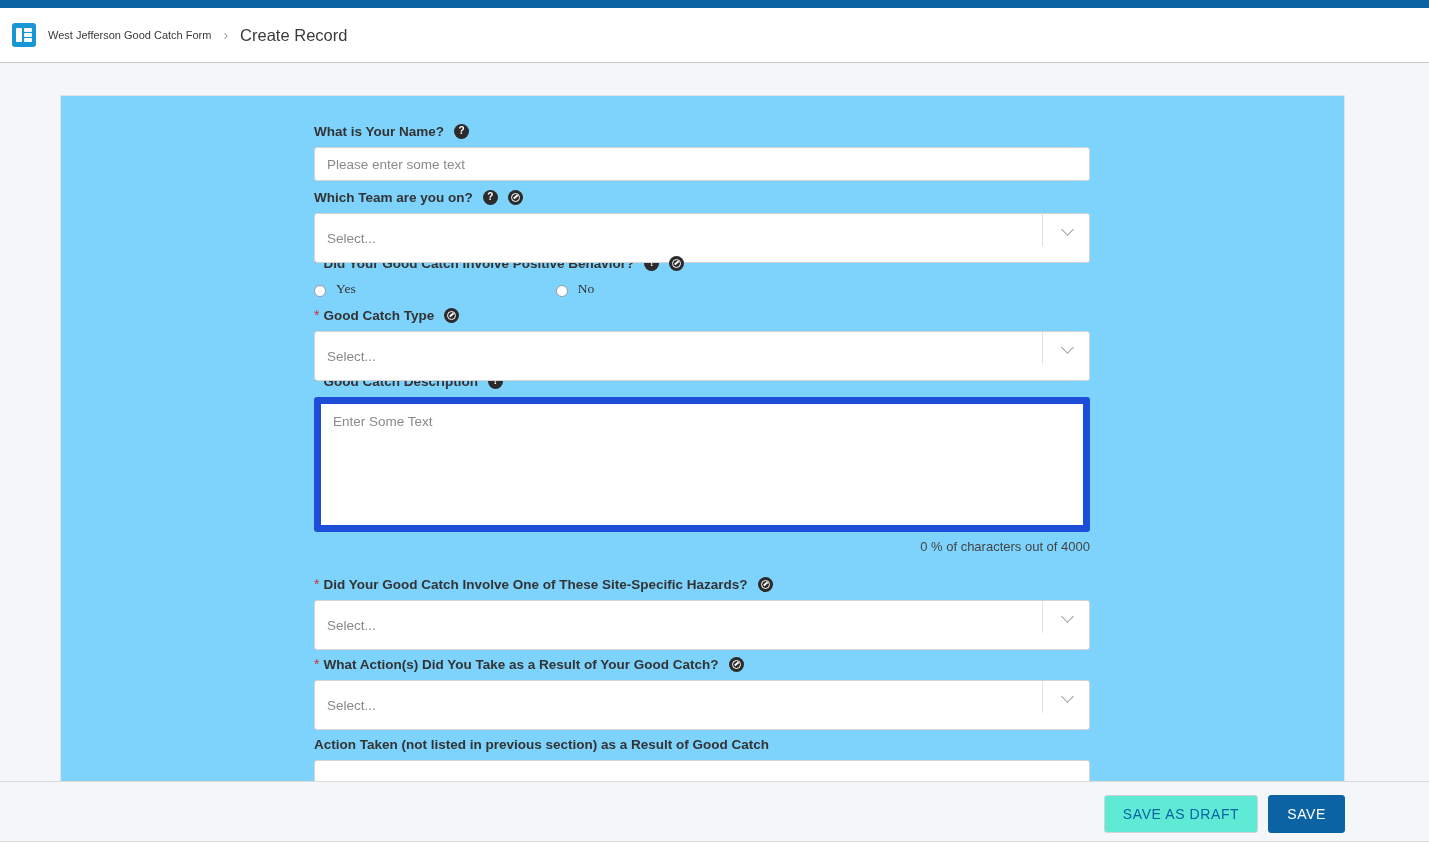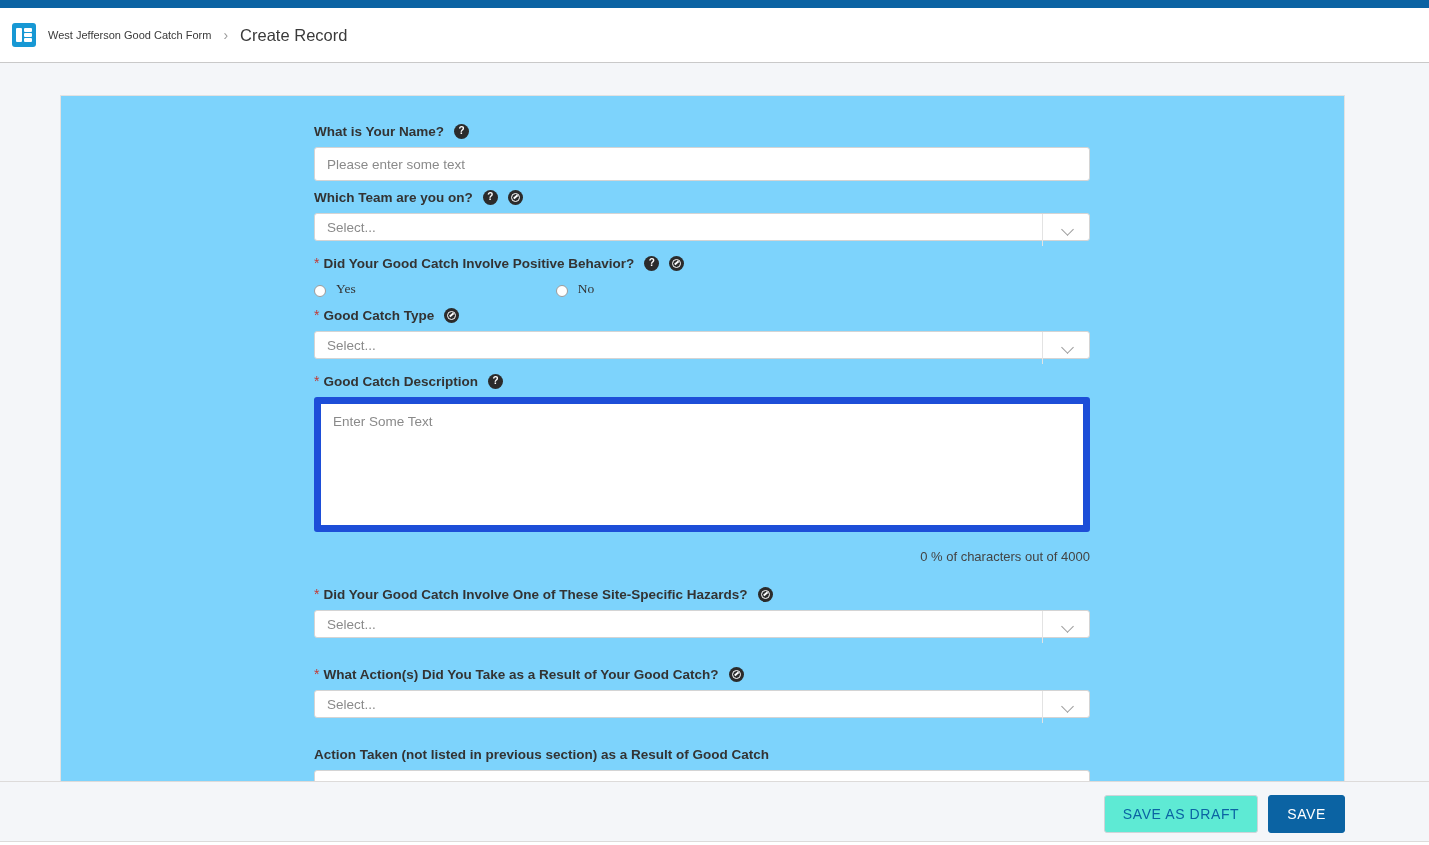--- a/index.html
+++ b/index.html
@@ -155,21 +155,21 @@
   }
   .text-input::placeholder { color: #8a8a8a; }
 
   .select-wrap {
     position: relative;
     width: 776px;
     height: 34px;
   }
   .select-box {
     width: 776px;
-    height: 28px;
+    height: 50px;
     border: 1px solid #d4d4d4;
     border-radius: 3px;
     background: #ffffff;
     display: flex;
     align-items: center;
     padding-left: 12px;
     font-size: 13.5px;
     color: #8a8a8a;
     cursor: pointer;
   }
@@ -241,21 +241,21 @@
     font-family: "Liberation Sans", sans-serif;
     resize: none;
     outline: none;
   }
   .textarea::placeholder { color: #8a8a8a; }
   .char-count {
     width: 776px;
     text-align: right;
     font-size: 13px;
     color: #444444;
-    margin-top: 14px;
+    margin-top: 4px;
   }
 
   .spacer-lg { height: 14px; }
 
   
   .footer {
     position: absolute;
     left: 0;
     right: 0;
     bottom: 0;

